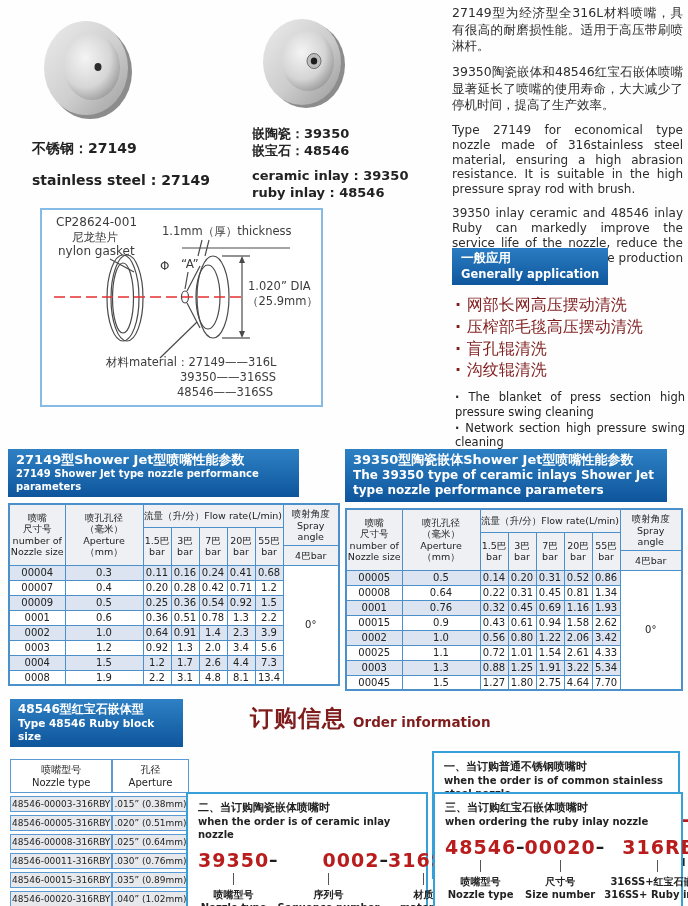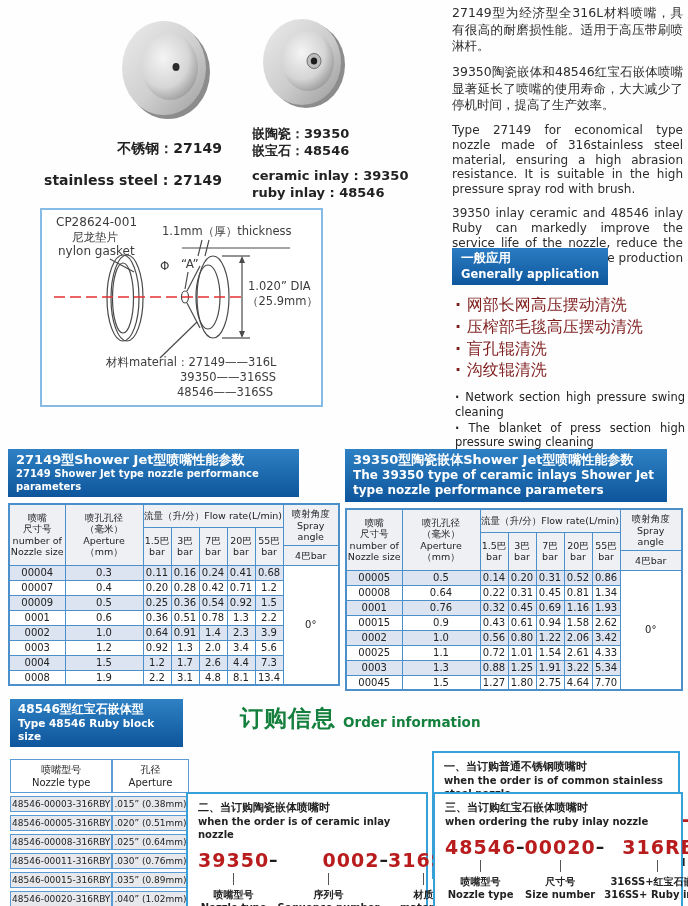--- a/index.html
+++ b/index.html
@@ -2,21 +2,21 @@
 <html><head>
 <meta charset="utf-8">
 <style>
   * { box-sizing: border-box; }
   html,body { margin:0; padding:0; background:#fff; }
   body { font-family:"DejaVu Sans","Liberation Sans",sans-serif; color:#333; }
   .page { position:relative; width:688px; height:906px; background:#fefefe; overflow:hidden; }
 
   
   .figure { position:absolute; }
-  .fig-left  { left:32px;  top:14px; width:190px;text-align:right; }
+  .fig-left  { left:32px;  top:14px; width:190px; }
   .fig-right { left:252px; top:12px; width:175px; }
   .fig-caption { font-weight:bold; color:#222; }
   .fig-left .cap-cn { font-size:14px; margin-top:12px; }
   .fig-left .cap-en { font-size:14px; margin-top:14px; }
   .fig-right .cap-cn { font-size:13px; line-height:1.3; }
   .fig-right .cap-block-cn { margin-top:8px; }
   .fig-right .cap-en { font-size:13px; line-height:1.3; }
   .fig-right .cap-block-en { margin-top:8px; }
 
   
@@ -77,22 +77,22 @@
   .ruby .tbl-title .cn { font-size:12px; }
   .ruby .tbl-title .en { font-size:10.5px; }
   table.ruby-table { border-collapse:separate; border-spacing:0 3px; width:173px; margin-top:-3px; }
   .ruby-table th { font-weight:normal; font-size:10px; line-height:1.3; background:#fff;
                    border:1px solid #5b9bd5; padding:3px 0; color:#222; }
   .ruby-table td { font-size:9px; background:#e7e8ec; border:1px solid #5b9bd5;
                    text-align:center; height:16px; padding:1px 1px; color:#222; white-space:nowrap; }
   .ruby-table th + th, .ruby-table td + td { border-left:1px solid #5b9bd5; }
 
   
-  .order-title { position:absolute; left:240px; top:703px; display:flex; align-items:center;
-                 color:#15803d; font-weight:bold; white-space:nowrap; }
+  .order-title { position:absolute; left:250px; top:703px; display:flex; align-items:center;
+                 color:#7f1d1d; font-weight:bold; white-space:nowrap; }
   .order-title .cn { font-size:23px; letter-spacing:1px; }
   .order-title .en { font-size:13.5px; margin-left:7px; padding-top:6px; }
 
   .obox { position:absolute; border:2px solid #36a0d9; background:#fff; padding:7px 10px 8px; }
   .obox-1 { left:432px; top:718px; width:248px;margin-top:33px; }
   .obox-2 { left:186px; top:792px; width:242px; min-height:109px; }
   .obox-3 { left:433px; top:792px; width:250px; min-height:109px; }
   .obox .h-cn { font-size:11px; font-weight:bold; color:#222; line-height:1.3; }
   .obox .h-en { font-size:10px; font-weight:bold; color:#222; line-height:1.3; }
   .code-grid { display:grid; grid-template-columns:auto 1fr auto 1fr auto;
@@ -217,22 +217,22 @@
       <div class="cn">一般应用</div>
       <div class="en">Generally application</div>
     </div>
     <ul class="app-cn">
         <li>网部长网高压摆动清洗</li>
         <li>压榨部毛毯高压摆动清洗</li>
         <li>盲孔辊清洗</li>
         <li>沟纹辊清洗</li>
       </ul>
     <ul class="app-en">
+        <li>The blanket of press section high pressure swing cleaning</li>
         <li>Network section high pressure swing cleaning</li>
-        <li>The blanket of press section high pressure swing cleaning</li>
         <li>Blind hole roller cleaning</li>
         <li>Striation roller cleaning</li>
       </ul>
   </div>
 
   <div class="perf perf-1">
     <div class="tbl-title">
       <div class="cn">27149型Shower Jet型喷嘴性能参数</div>
       <div class="en">27149 Shower Jet type nozzle performance parameters</div>
     </div>

